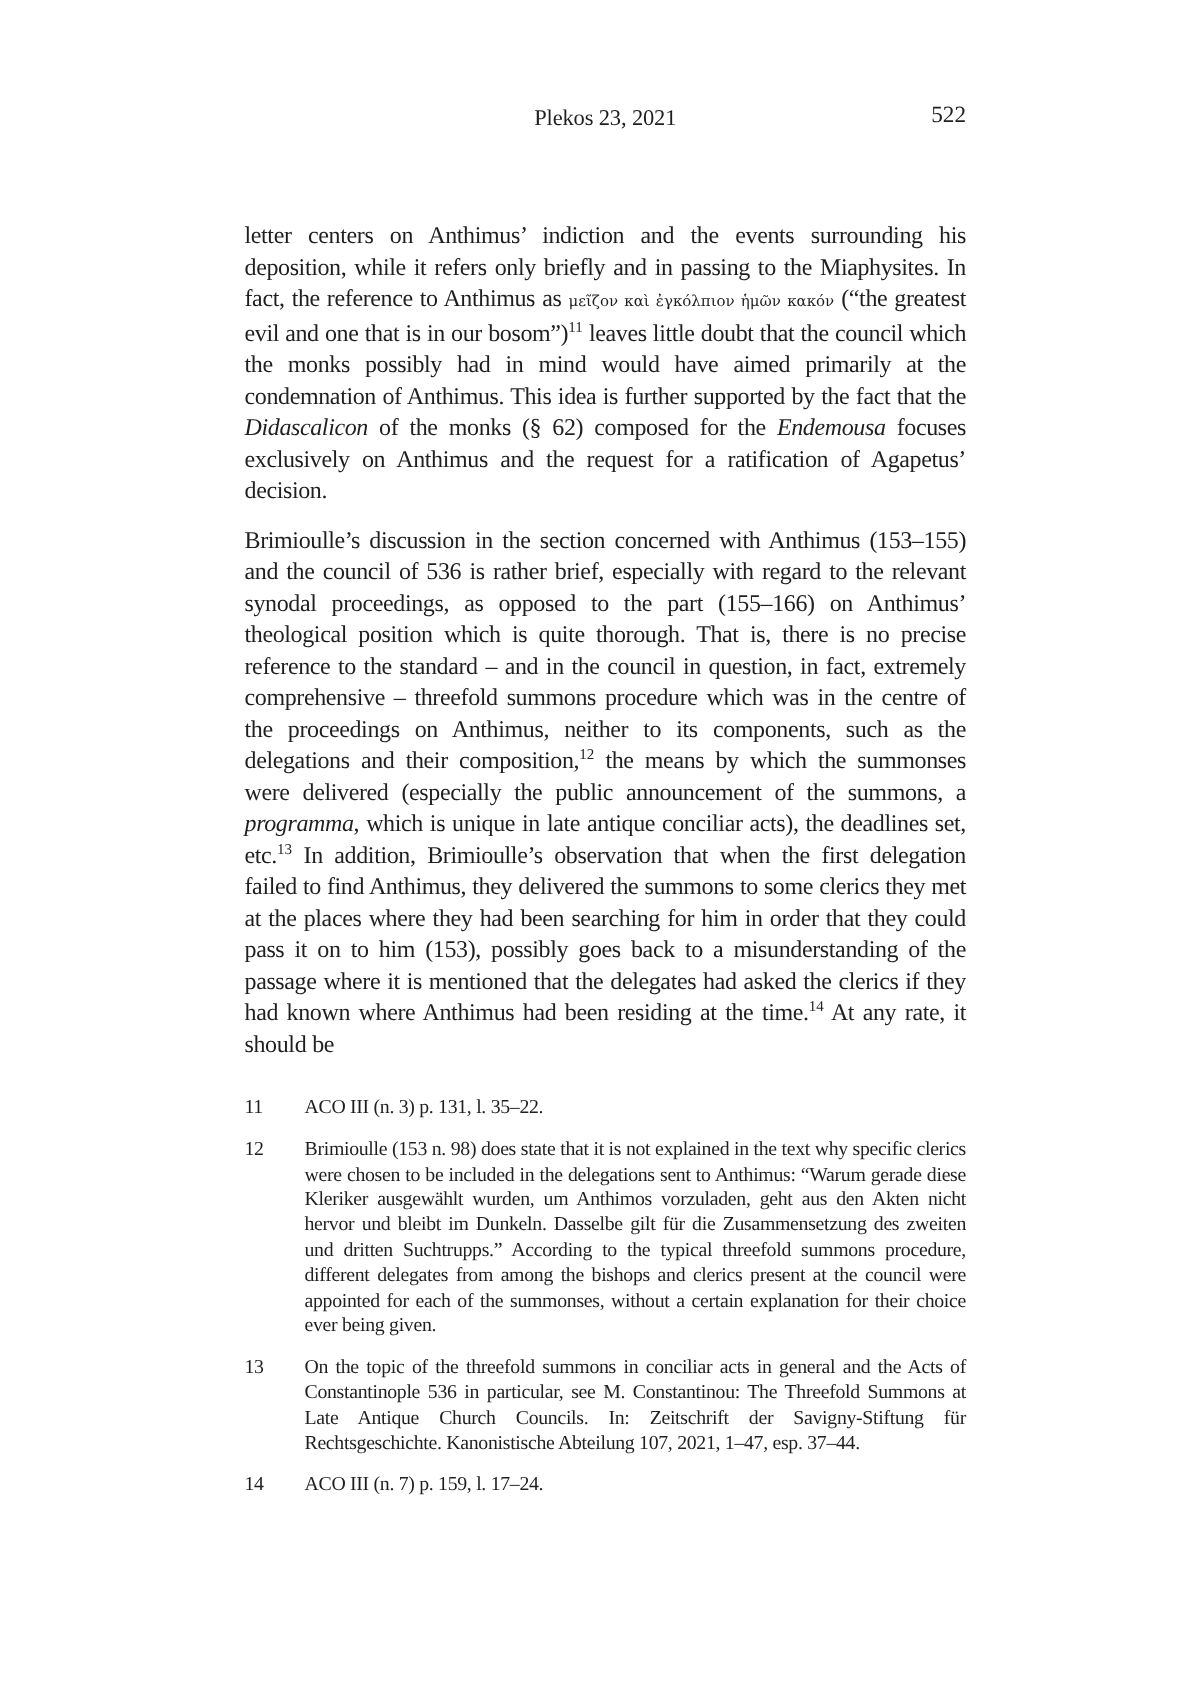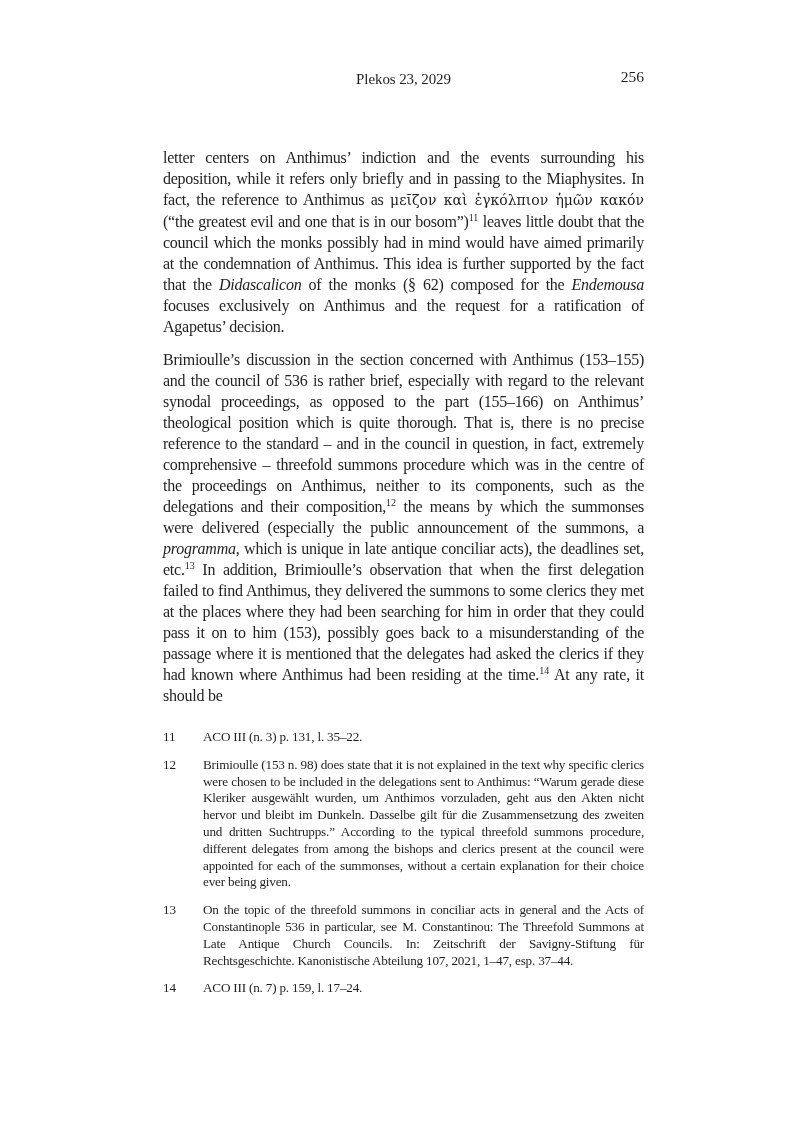--- a/index.html
+++ b/index.html
@@ -45,21 +45,21 @@
     margin: 0 0 12px 0;
     font-size: 16px;
     line-height: 21px;
     text-align: justify;
     letter-spacing: -0.25px;
     word-spacing: 0.2px;
   }
   p.para:last-child { margin-bottom: 4px; }
   .greek {
     font-family: "DejaVu Serif", serif;
-    font-size: 14px;
+    font-size: 10px;
     letter-spacing: 0;
   }
   em { }
   sup.fnref {
     font-size: 10px;
     line-height: 0;
     vertical-align: baseline;
     position: relative;
     top: -6px;
     letter-spacing: 0;
@@ -81,22 +81,22 @@
   .fn-body {
     flex: 1;
     text-align: justify;
   }
 </style>
 </head>
 <body>
 
 <div class="page">
   <div class="col header">
-    <span class="journal">Plekos 23, 2029</span>
-    <span class="pagenum">256</span>
+    <span class="journal">Plekos 23, 2021</span>
+    <span class="pagenum">522</span>
   </div>
 
   <div class="col content">
       <p class="para"><span>letter centers on Anthimus’ indiction and the events surrounding his deposition, while it refers only briefly and in passing to the Miaphysites. In fact, the reference to Anthimus as </span><span class="greek">μεῖζον καὶ ἐγκόλπιον ἡμῶν κακόν</span><span> (“the greatest evil and one that is in our bosom”)</span><sup class="fnref">11</sup><span> leaves little doubt that the council which the monks possibly had in mind would have aimed primarily at the condemnation of Anthimus. This idea is further supported by the fact that the </span><em>Didascalicon</em><span> of the monks (§ 62) composed for the </span><em>Endemousa</em><span> focuses exclusively on Anthimus and the request for a ratification of Agapetus’ decision.</span></p>
       <p class="para"><span>Brimioulle’s discussion in the section concerned with Anthimus (153–155) and the council of 536 is rather brief, especially with regard to the relevant synodal proceedings, as opposed to the part (155–166) on Anthimus’ theological position which is quite thorough. That is, there is no precise reference to the standard – and in the council in question, in fact, extremely comprehensive – threefold summons procedure which was in the centre of the proceedings on Anthimus, neither to its components, such as the delegations and their composition,</span><sup class="fnref">12</sup><span> the means by which the summonses were delivered (especially the public announcement of the summons, a </span><em>programma</em><span>, which is unique in late antique conciliar acts), the deadlines set, etc.</span><sup class="fnref">13</sup><span> In addition, Brimioulle’s observation that when the first delegation failed to find Anthimus, they delivered the summons to some clerics they met at the places where they had been searching for him in order that they could pass it on to him (153), possibly goes back to a misunderstanding of the passage where it is mentioned that the delegates had asked the clerics if they had known where Anthimus had been residing at the time.</span><sup class="fnref">14</sup><span> At any rate, it should be</span></p>
     </div>
 
   <div class="col footnotes">
       <div class="footnote">
         <span class="fn-num">11</span>

